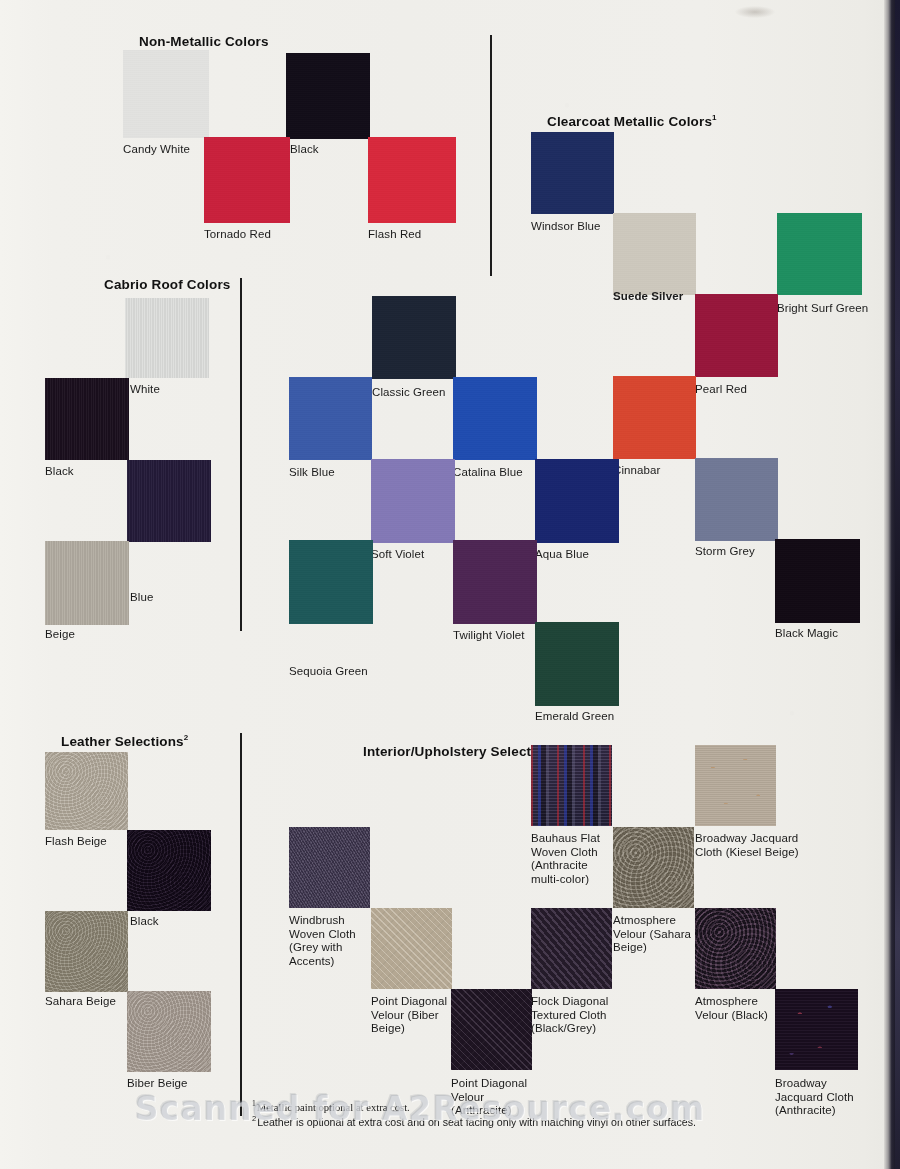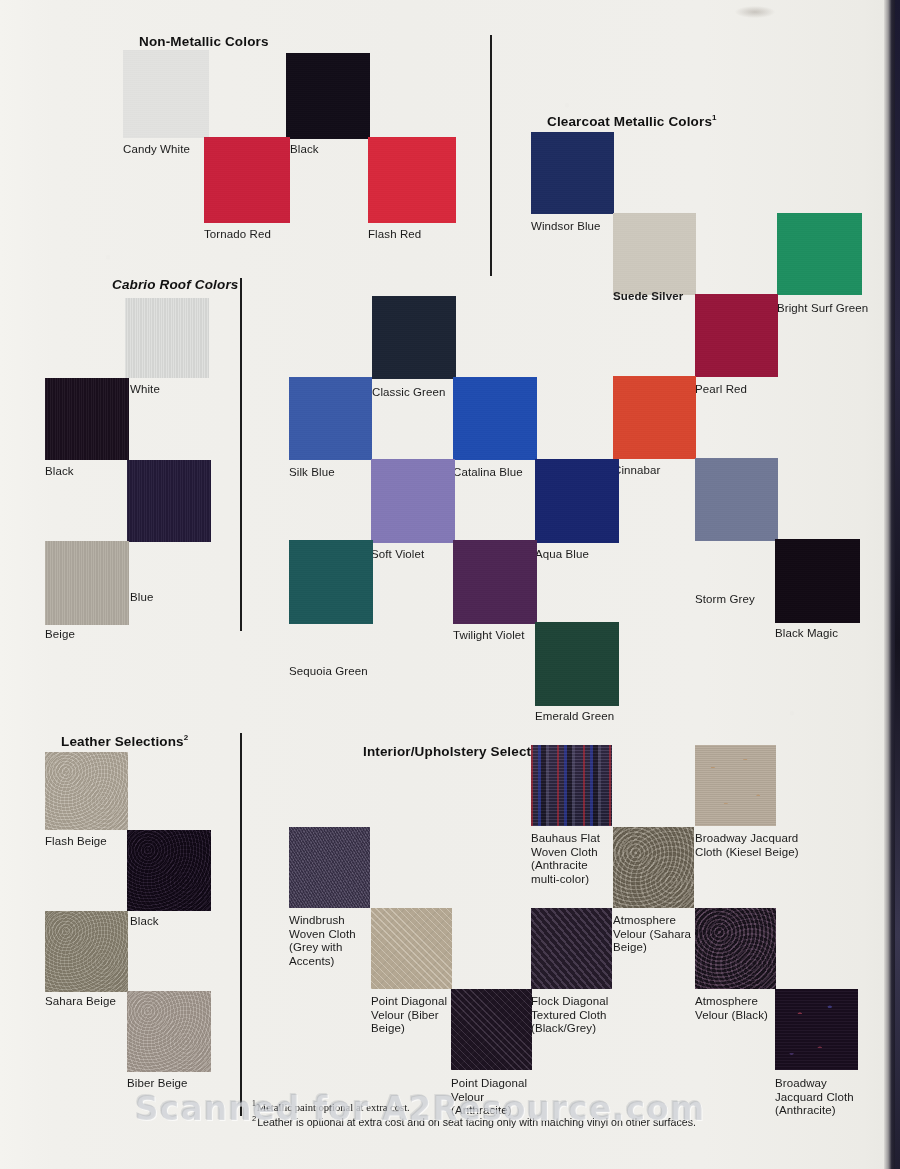--- a/index.html
+++ b/index.html
@@ -148,21 +148,21 @@
 <div id="top-smudge"></div>
 
 <div class="heading" style="left:123px;top:34px;">
   <span>Non-Metallic Colors</span>
 </div>
 
 <div class="heading" style="left:531px;top:113px;">
   <span>Clearcoat Metallic Colors</span><sup>1</sup>
 </div>
 
-<div class="heading" style="left:96px;top:277px;font-style:italic;">
+<div class="heading" style="left:88px;top:277px;">
   <span>Cabrio Roof Colors</span>
 </div>
 
 <div class="heading" style="left:45px;top:733px;">
   <span>Leather Selections</span><sup>2</sup>
 </div>
 
 <div class="heading" style="left:347px;top:744px;">
   <span>Interior/Upholstery Selections</span>
 </div>
@@ -186,21 +186,21 @@
     <div class="label" style="left: 531px; top: 220px;">Windsor Blue</div>
     <div class="swatch tex-paint" style="left: 613px; top: 213px; width: 83px; height: 82px; background-color: rgb(205, 200, 189);"></div>
     <div class="label" style="left: 613px; top: 290px; font-weight: bold;">Suede Silver</div>
     <div class="swatch tex-paint" style="left: 777px; top: 213px; width: 85px; height: 82px; background-color: rgb(30, 143, 96);"></div>
     <div class="label" style="left: 777px; top: 302px;">Bright Surf Green</div>
     <div class="swatch tex-paint" style="left: 695px; top: 294px; width: 83px; height: 83px; background-color: rgb(151, 22, 59);"></div>
     <div class="label" style="left: 695px; top: 383px;">Pearl Red</div>
     <div class="swatch tex-paint" style="left: 613px; top: 376px; width: 83px; height: 83px; background-color: rgb(216, 70, 47);"></div>
     <div class="label" style="left: 613px; top: 464px;">Cinnabar</div>
     <div class="swatch tex-paint" style="left: 695px; top: 458px; width: 83px; height: 83px; background-color: rgb(112, 120, 150);"></div>
-    <div class="label" style="left: 695px; top: 545px; margin-top: 48px;">Storm Grey</div>
+    <div class="label" style="left: 695px; top: 545px;">Storm Grey</div>
     <div class="swatch tex-paint" style="left: 775px; top: 539px; width: 85px; height: 84px; background-color: rgb(18, 10, 20);"></div>
     <div class="label" style="left: 775px; top: 627px;">Black Magic</div>
     <div class="swatch tex-paint" style="left: 372px; top: 296px; width: 84px; height: 83px; background-color: rgb(28, 36, 52);"></div>
     <div class="label" style="left: 372px; top: 386px;">Classic Green</div>
     <div class="swatch tex-paint" style="left: 289px; top: 377px; width: 83px; height: 83px; background-color: rgb(58, 90, 168);"></div>
     <div class="label" style="left: 289px; top: 466px;">Silk Blue</div>
     <div class="swatch tex-paint" style="left: 453px; top: 377px; width: 84px; height: 83px; background-color: rgb(31, 76, 176);"></div>
     <div class="label" style="left: 453px; top: 466px;">Catalina Blue</div>
     <div class="swatch tex-paint" style="left: 371px; top: 459px; width: 84px; height: 84px; background-color: rgb(131, 120, 182);"></div>
     <div class="label" style="left: 371px; top: 548px;">Soft Violet</div>

